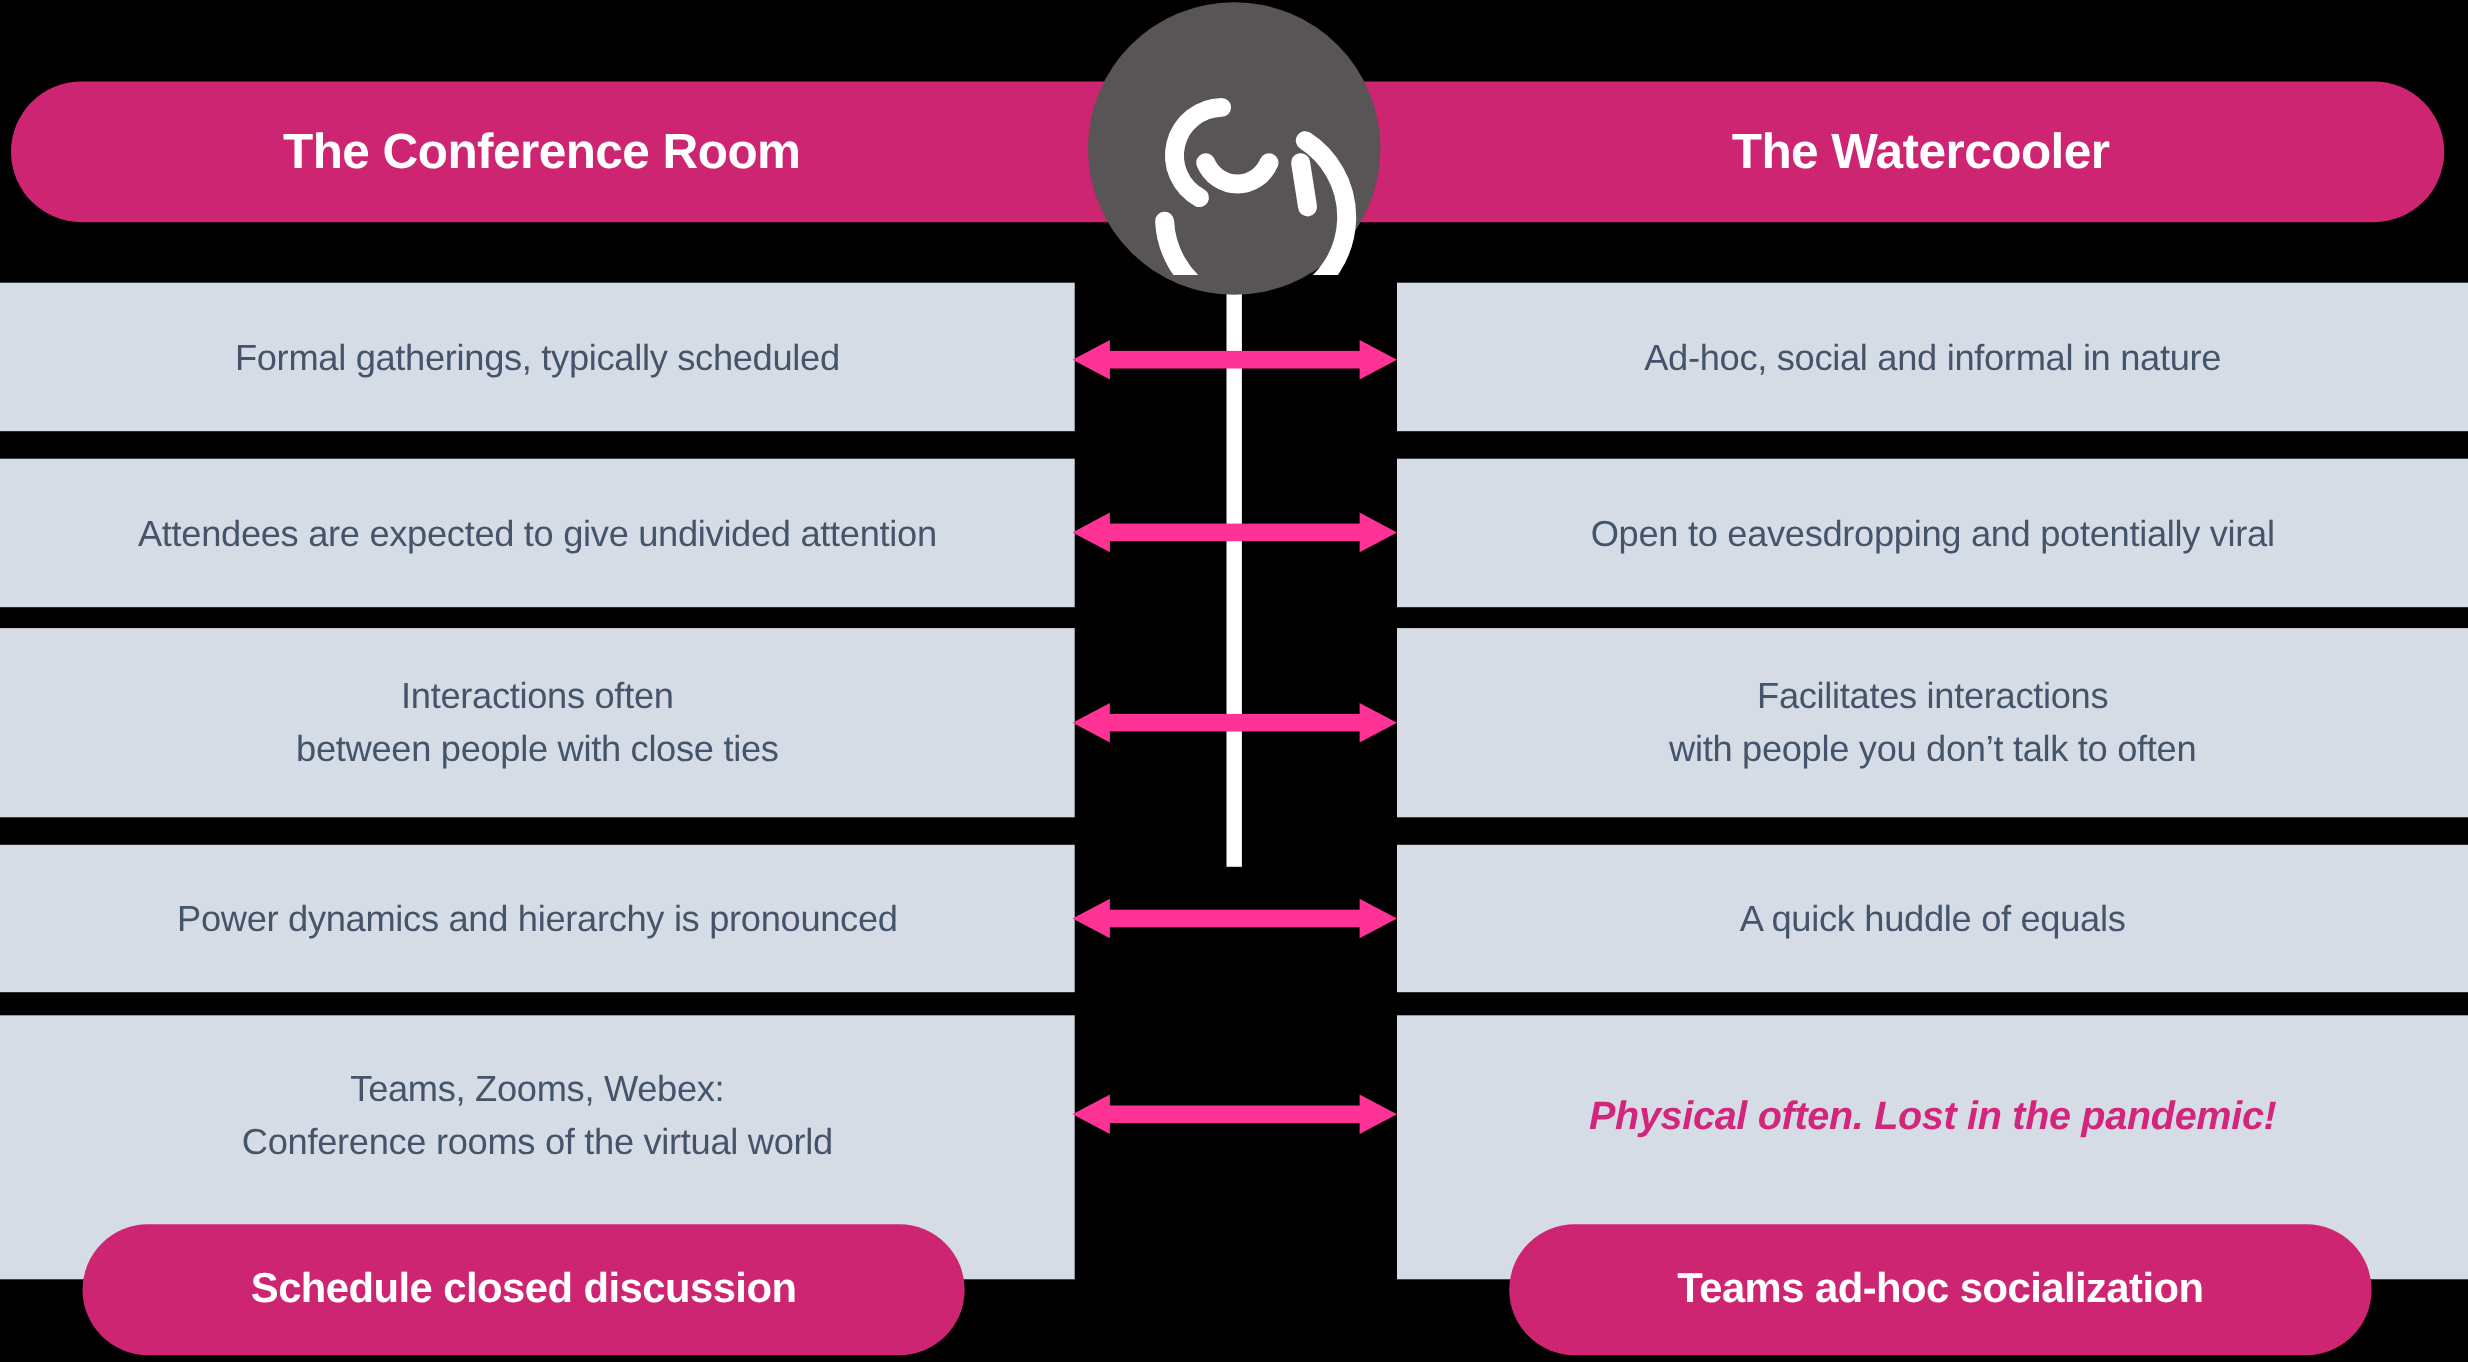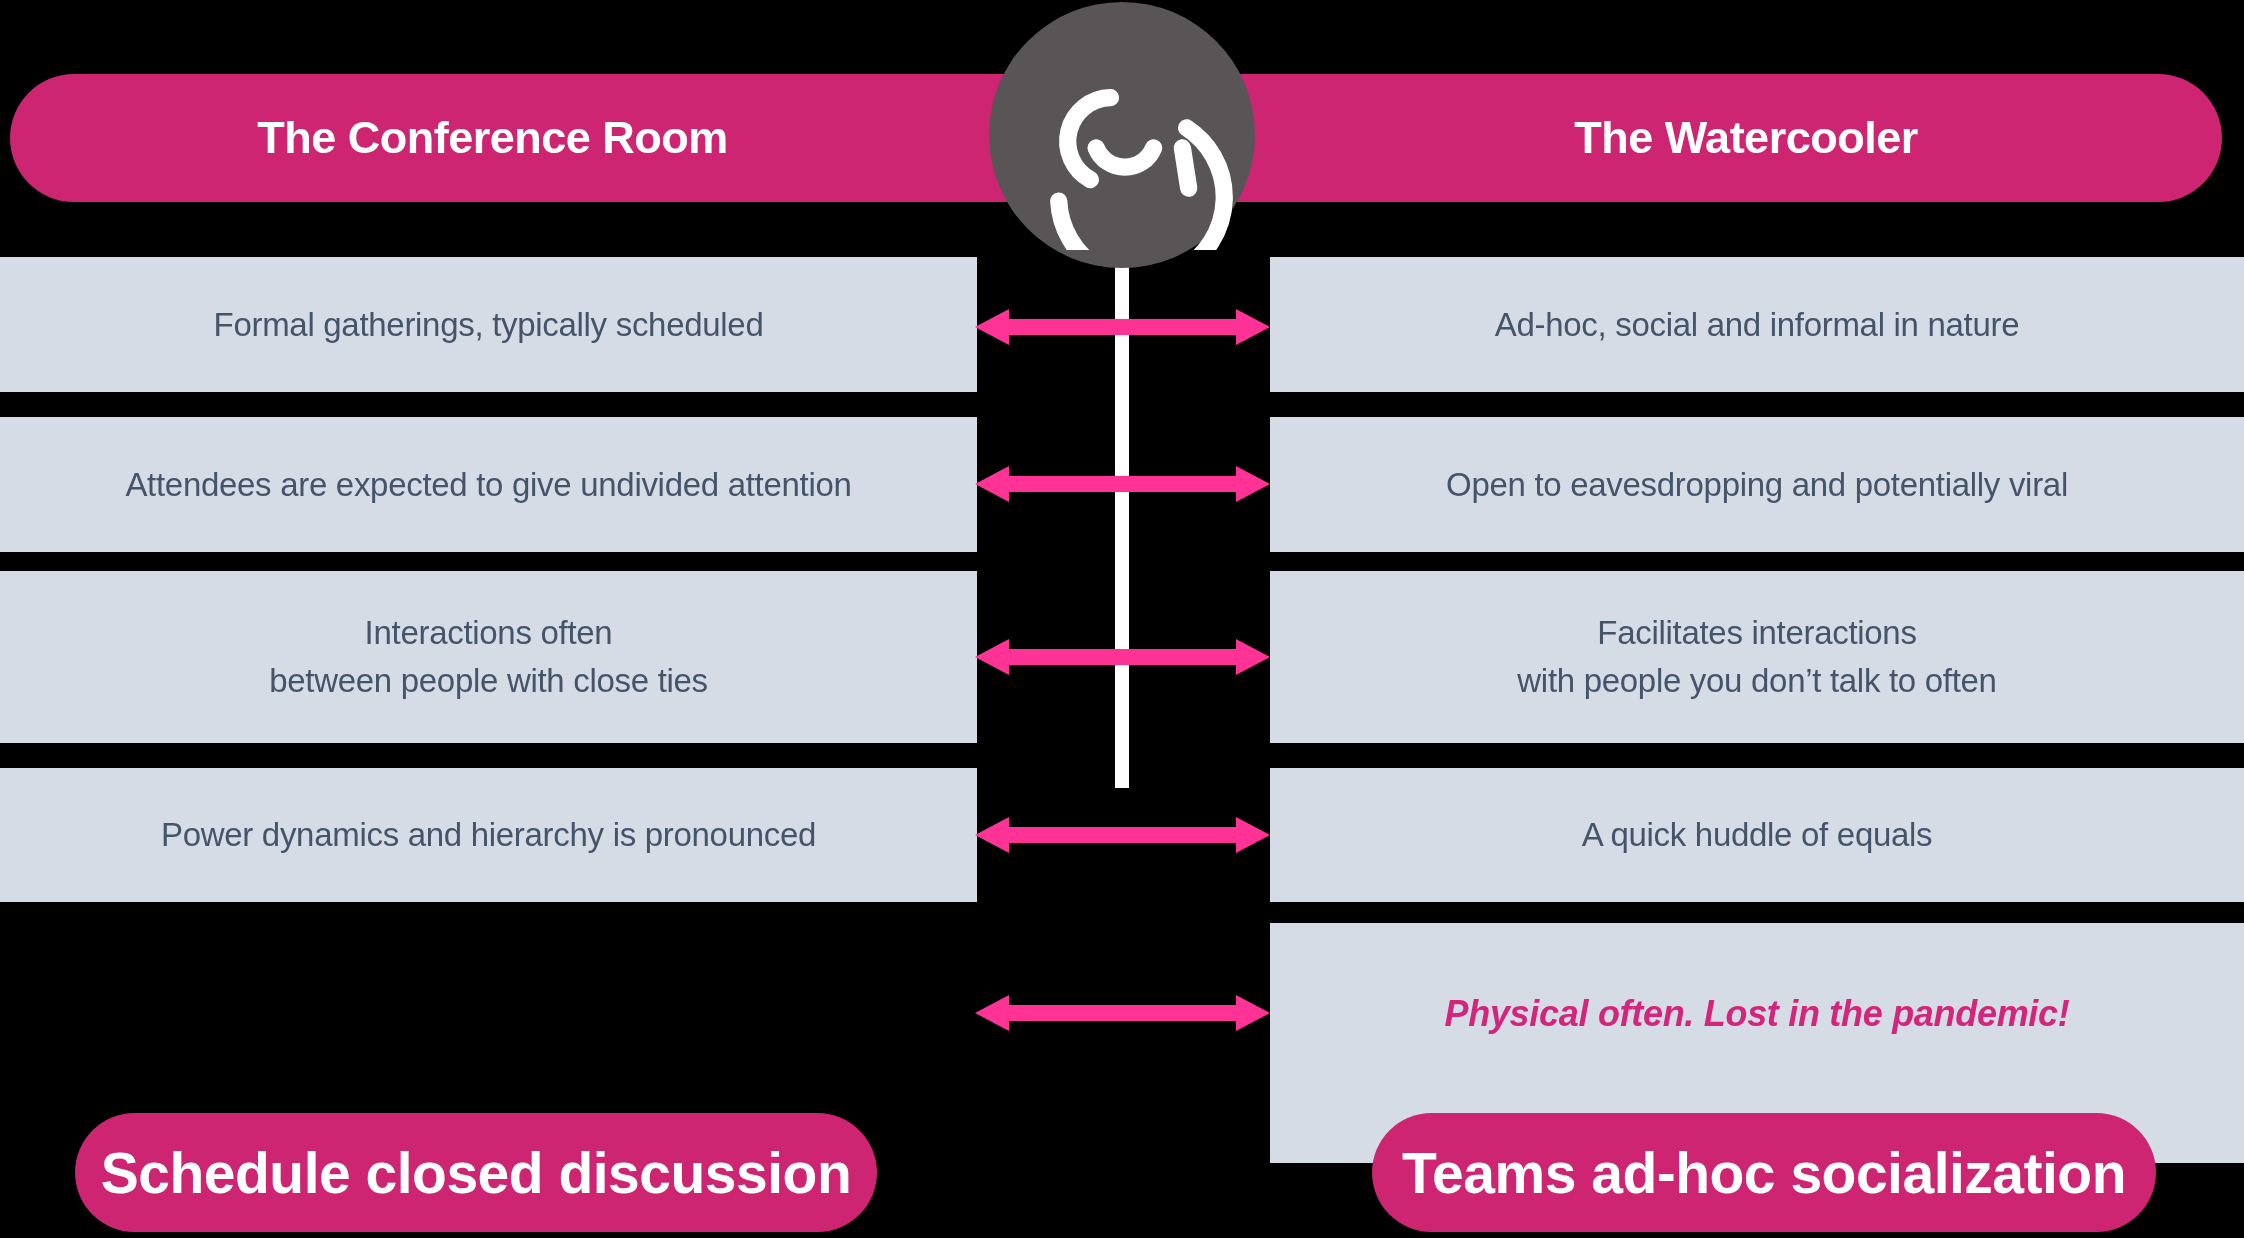--- a/index.html
+++ b/index.html
@@ -38,21 +38,21 @@
   .arrow .shaft{position:absolute;left:22px;right:22px;top:10px;height:16px;background:#FF3296;}
   .arrow .head{position:absolute;width:0;height:0;top:0;}
   .arrow .head.hl{left:0;border-top:18px solid transparent;border-bottom:18px solid transparent;
        border-right:34px solid #FF3296;}
   .arrow .head.hr{right:0;border-top:18px solid transparent;border-bottom:18px solid transparent;
        border-left:34px solid #FF3296;}
   .a1{top:309px;} .a2{top:466px;} .a3{top:639px;} .a4{top:817px;} .a5{top:995px;}
   
   .pill{position:absolute;top:1113px;height:119px;background:#CE2572;border-radius:60px;z-index:4;
        display:flex;align-items:center;justify-content:center;color:#fff;font-weight:bold;
-       font-size:57px;letter-spacing:-0.5px;}
+       font-size:38px;letter-spacing:-0.5px;}
   .pill.l{left:75px;width:802px;}
   .pill.r{left:1372px;width:784px;}
 </style>
 </head>
 <body>
 
 <div class="stage">
 
   <div class="bar bar-left"></div>
   <div class="bar bar-right"></div>
@@ -77,20 +77,22 @@
   <div class="cell right r2"><span>Open to eavesdropping and potentially viral</span></div>
 
   <div class="cell left r3"><span>Interactions often
 between people with close ties</span></div>
   <div class="cell right r3"><span>Facilitates interactions
 with people you don’t talk to often</span></div>
 
   <div class="cell left r4"><span>Power dynamics and hierarchy is pronounced</span></div>
   <div class="cell right r4"><span>A quick huddle of equals</span></div>
 
+  <div class="cell left r5"><span>Teams, Zooms, Webex:
+Conference rooms of the virtual world</span></div>
   <div class="cell right r5"><span class="highlight">Physical often. Lost in the pandemic!</span></div>
 
   <div class="arrow a1">
       <div class="head hl"></div>
       <div class="shaft"></div>
       <div class="head hr"></div>
     </div>
   <div class="arrow a2">
       <div class="head hl"></div>
       <div class="shaft"></div>

